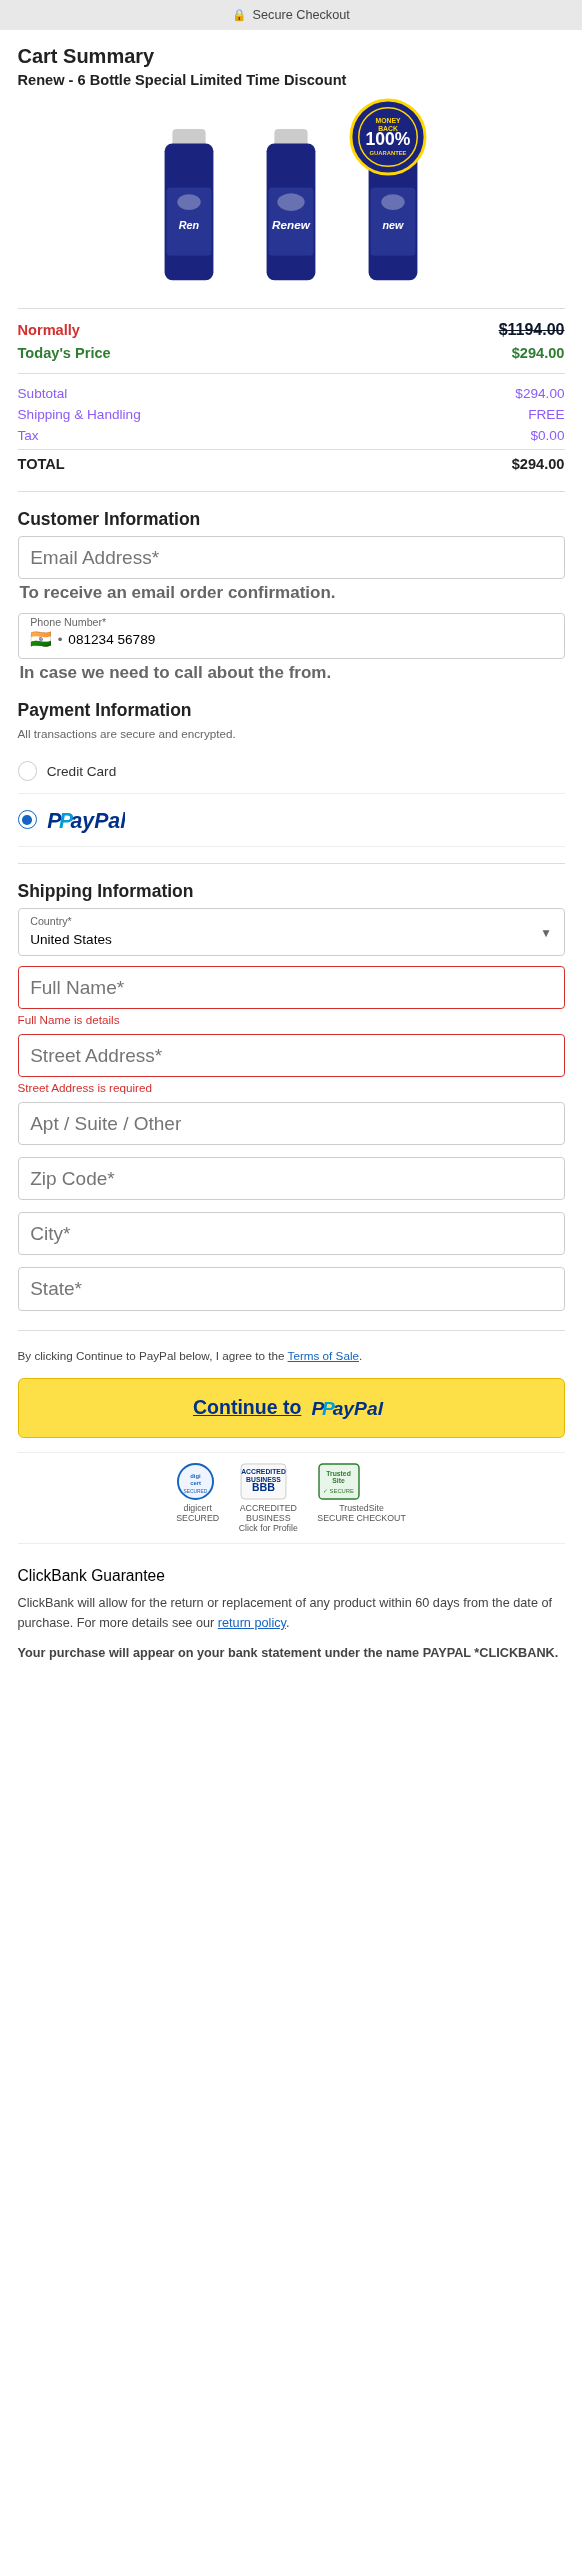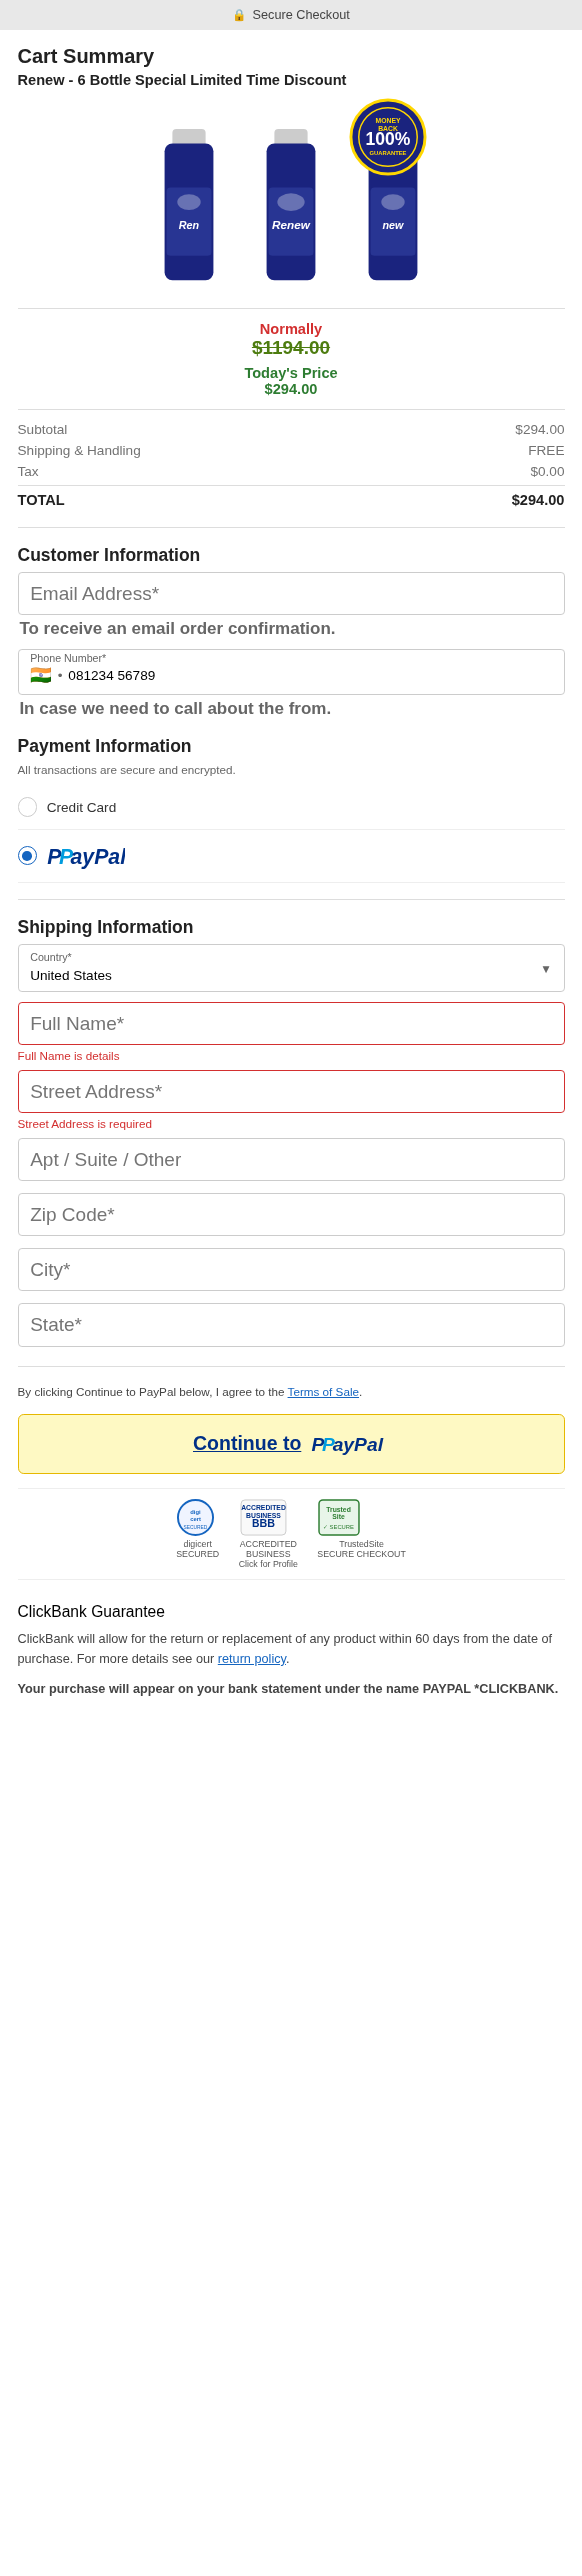--- a/index.html
+++ b/index.html
@@ -93,33 +93,32 @@
       border-top: 1px solid #ddd;
       padding-top: 11.7px;
       margin-bottom: 11.7px;
     }
 
     .price-row {
       display: flex;
       justify-content: space-between;
       align-items: center;
       margin-bottom: 5.8px;
-      flex-direction: column;
     }
 
     .price-label-normally {
       font-weight: bold;
       color: #d32f2f;
       font-size: 14.6px;
     }
 
     .price-value-normally {
-      color: #4d7c0f;
+      color: #0f172a;
       text-decoration: line-through;
-      font-size: 19px;
+      font-size: 16px;
       font-weight: bold;
     }
 
     .price-label-today {
       font-weight: bold;
       color: #2e7d32;
       font-size: 14.6px;
     }
 
     .price-value-today {
@@ -132,21 +131,21 @@
       border-top: 1px solid #ddd;
       padding-top: 9.7px;
       margin-top: 5.8px;
     }
 
     .subtotal-row {
       display: flex;
       justify-content: space-between;
       padding: 2.9px 0;
       font-size: 13.6px;
-      color: #737373;
+      color: #8b5cf6;
     }
 
     .subtotal-row.total {
       font-weight: bold;
       color: #222;
       font-size: 14.6px;
       border-top: 1px solid #ddd;
       margin-top: 3.9px;
       padding-top: 5.8px;
     }
@@ -316,21 +315,21 @@
 
     .divider {
       border: none;
       border-top: 1px solid #ddd;
       margin: 15.6px 0;
     }
 
     
     .continue-button {
       width: 100%;
-      background: #fef9c3;
+      background: #fde047;
       border: 1.9px solid #e6b800;
       border-radius: 5.8px;
       padding: 15.6px;
       font-size: 19.5px;
       font-weight: bold;
       color: #003087;
       cursor: pointer;
       display: flex;
       align-items: center;
       justify-content: center;

